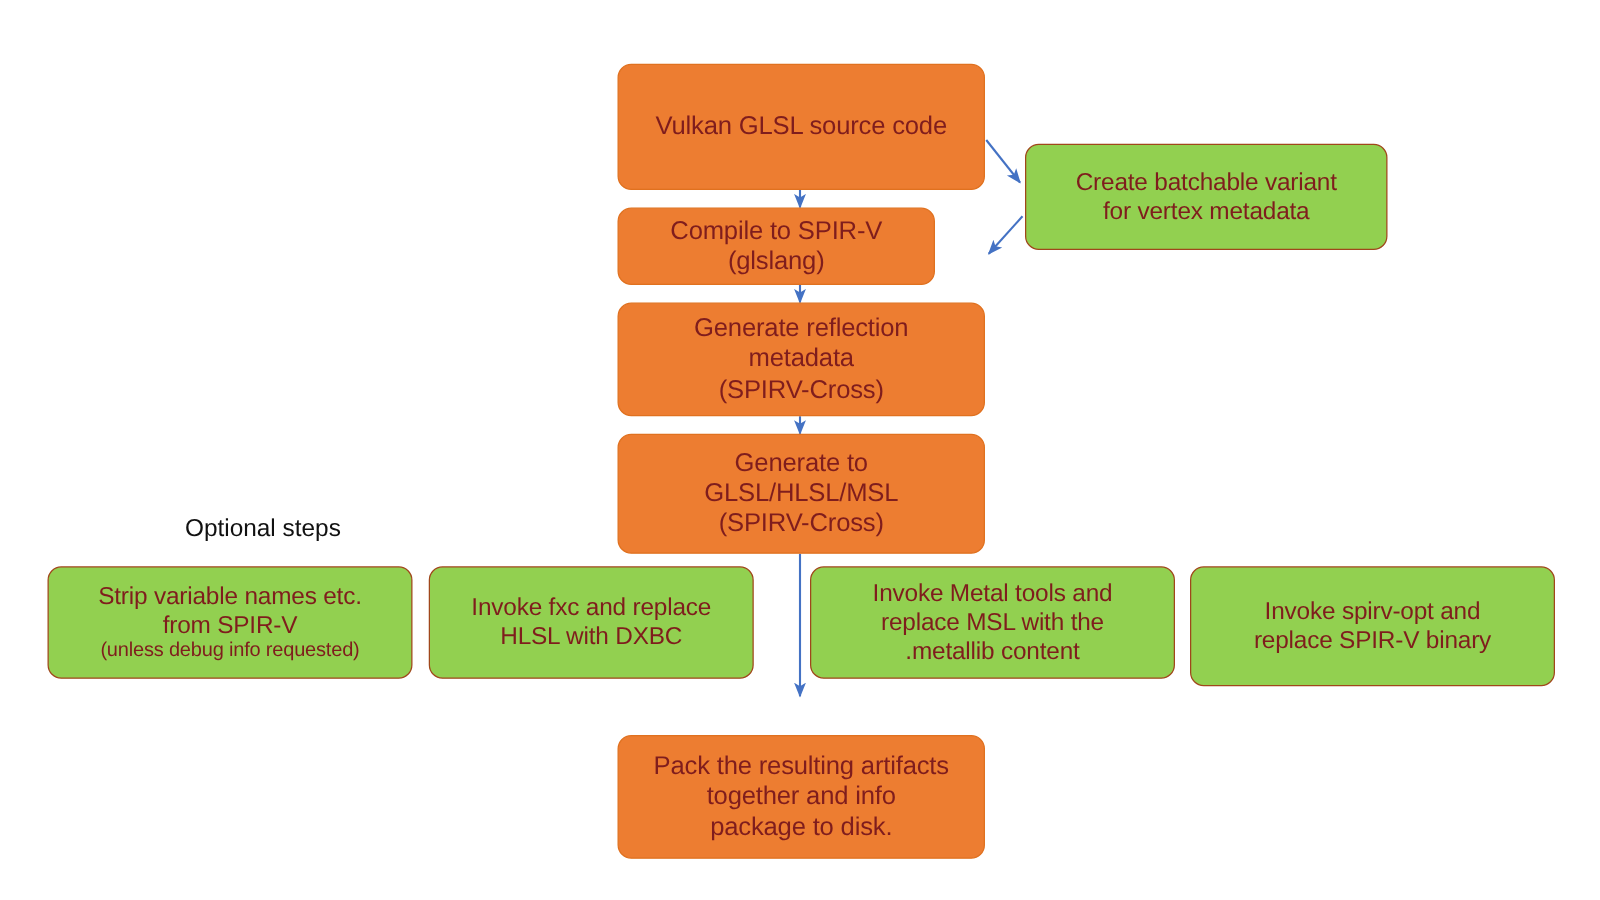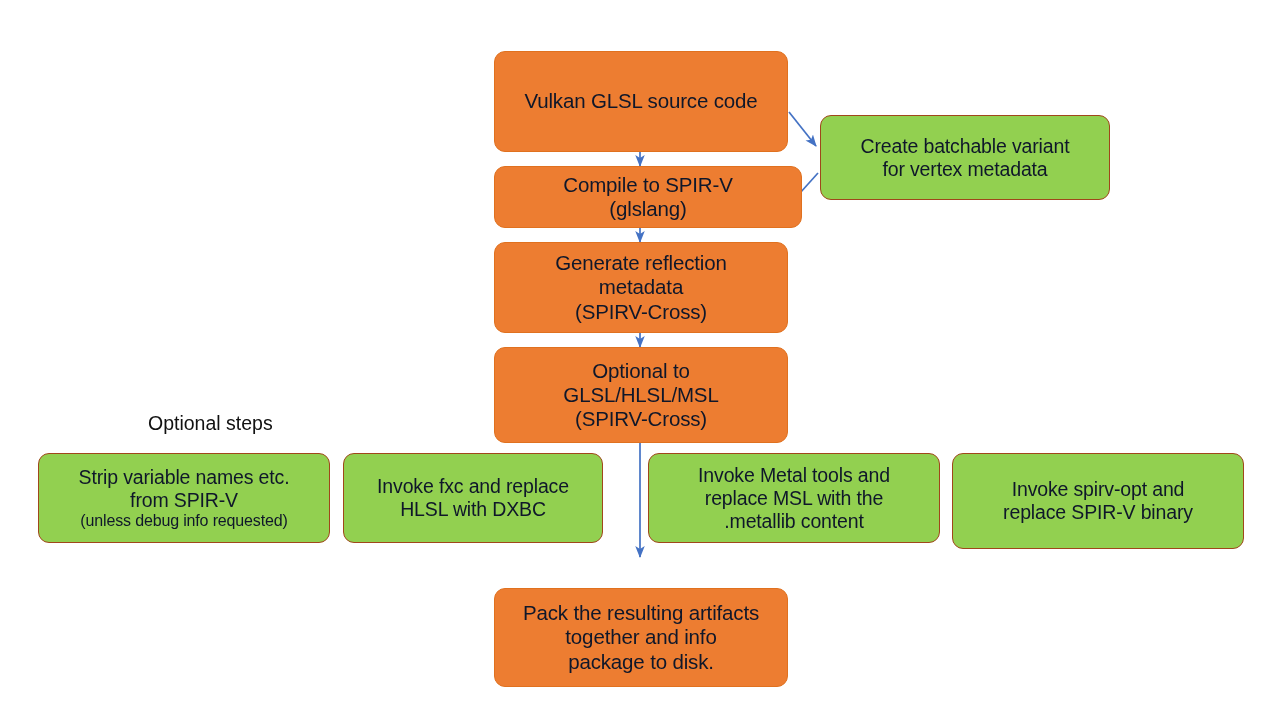--- a/index.html
+++ b/index.html
@@ -27,21 +27,21 @@
     pointer-events: none;
   }
   .node {
     position: absolute;
     box-sizing: border-box;
     display: flex;
     align-items: center;
     justify-content: center;
     text-align: center;
     border-radius: 11px;
-    color: #0f172a;
+    color: #7f1d1d;
     line-height: 1.18;
     padding: 2px 8px;
     letter-spacing: -0.15px;
   }
   .node .lines {
     width: 100%;
   }
   .node .line {
     display: block;
     white-space: nowrap;
@@ -87,38 +87,38 @@
       <line x1="640" y1="443" x2="640" y2="557"></line>
     </g>
   </svg>
 
   <div class="node orange" style="left:494px; top:51px; width:294px; height:101px;">
     <span class="lines">
       <span class="line">Vulkan GLSL source code</span>
     </span>
   </div>
 
-  <div class="node orange" style="left:494px; top:166px; width:308px; height:62px;">
+  <div class="node orange" style="left:494px; top:166px; width:254px; height:62px;">
     <span class="lines">
       <span class="line">Compile to SPIR-V</span>
       <span class="line">(glslang)</span>
     </span>
   </div>
 
   <div class="node orange" style="left:494px; top:242px; width:294px; height:91px;">
     <span class="lines">
       <span class="line">Generate reflection</span>
       <span class="line">metadata</span>
       <span class="line">(SPIRV-Cross)</span>
     </span>
   </div>
 
   <div class="node orange" style="left:494px; top:347px; width:294px; height:96px;">
     <span class="lines">
-      <span class="line">Optional to</span>
+      <span class="line">Generate to</span>
       <span class="line">GLSL/HLSL/MSL</span>
       <span class="line">(SPIRV-Cross)</span>
     </span>
   </div>
 
   <div class="node orange" style="left:494px; top:558px; width:294px; height:99px;margin-top:30px;">
     <span class="lines">
       <span class="line">Pack the resulting artifacts</span>
       <span class="line">together and info</span>
       <span class="line">package to disk.</span>

